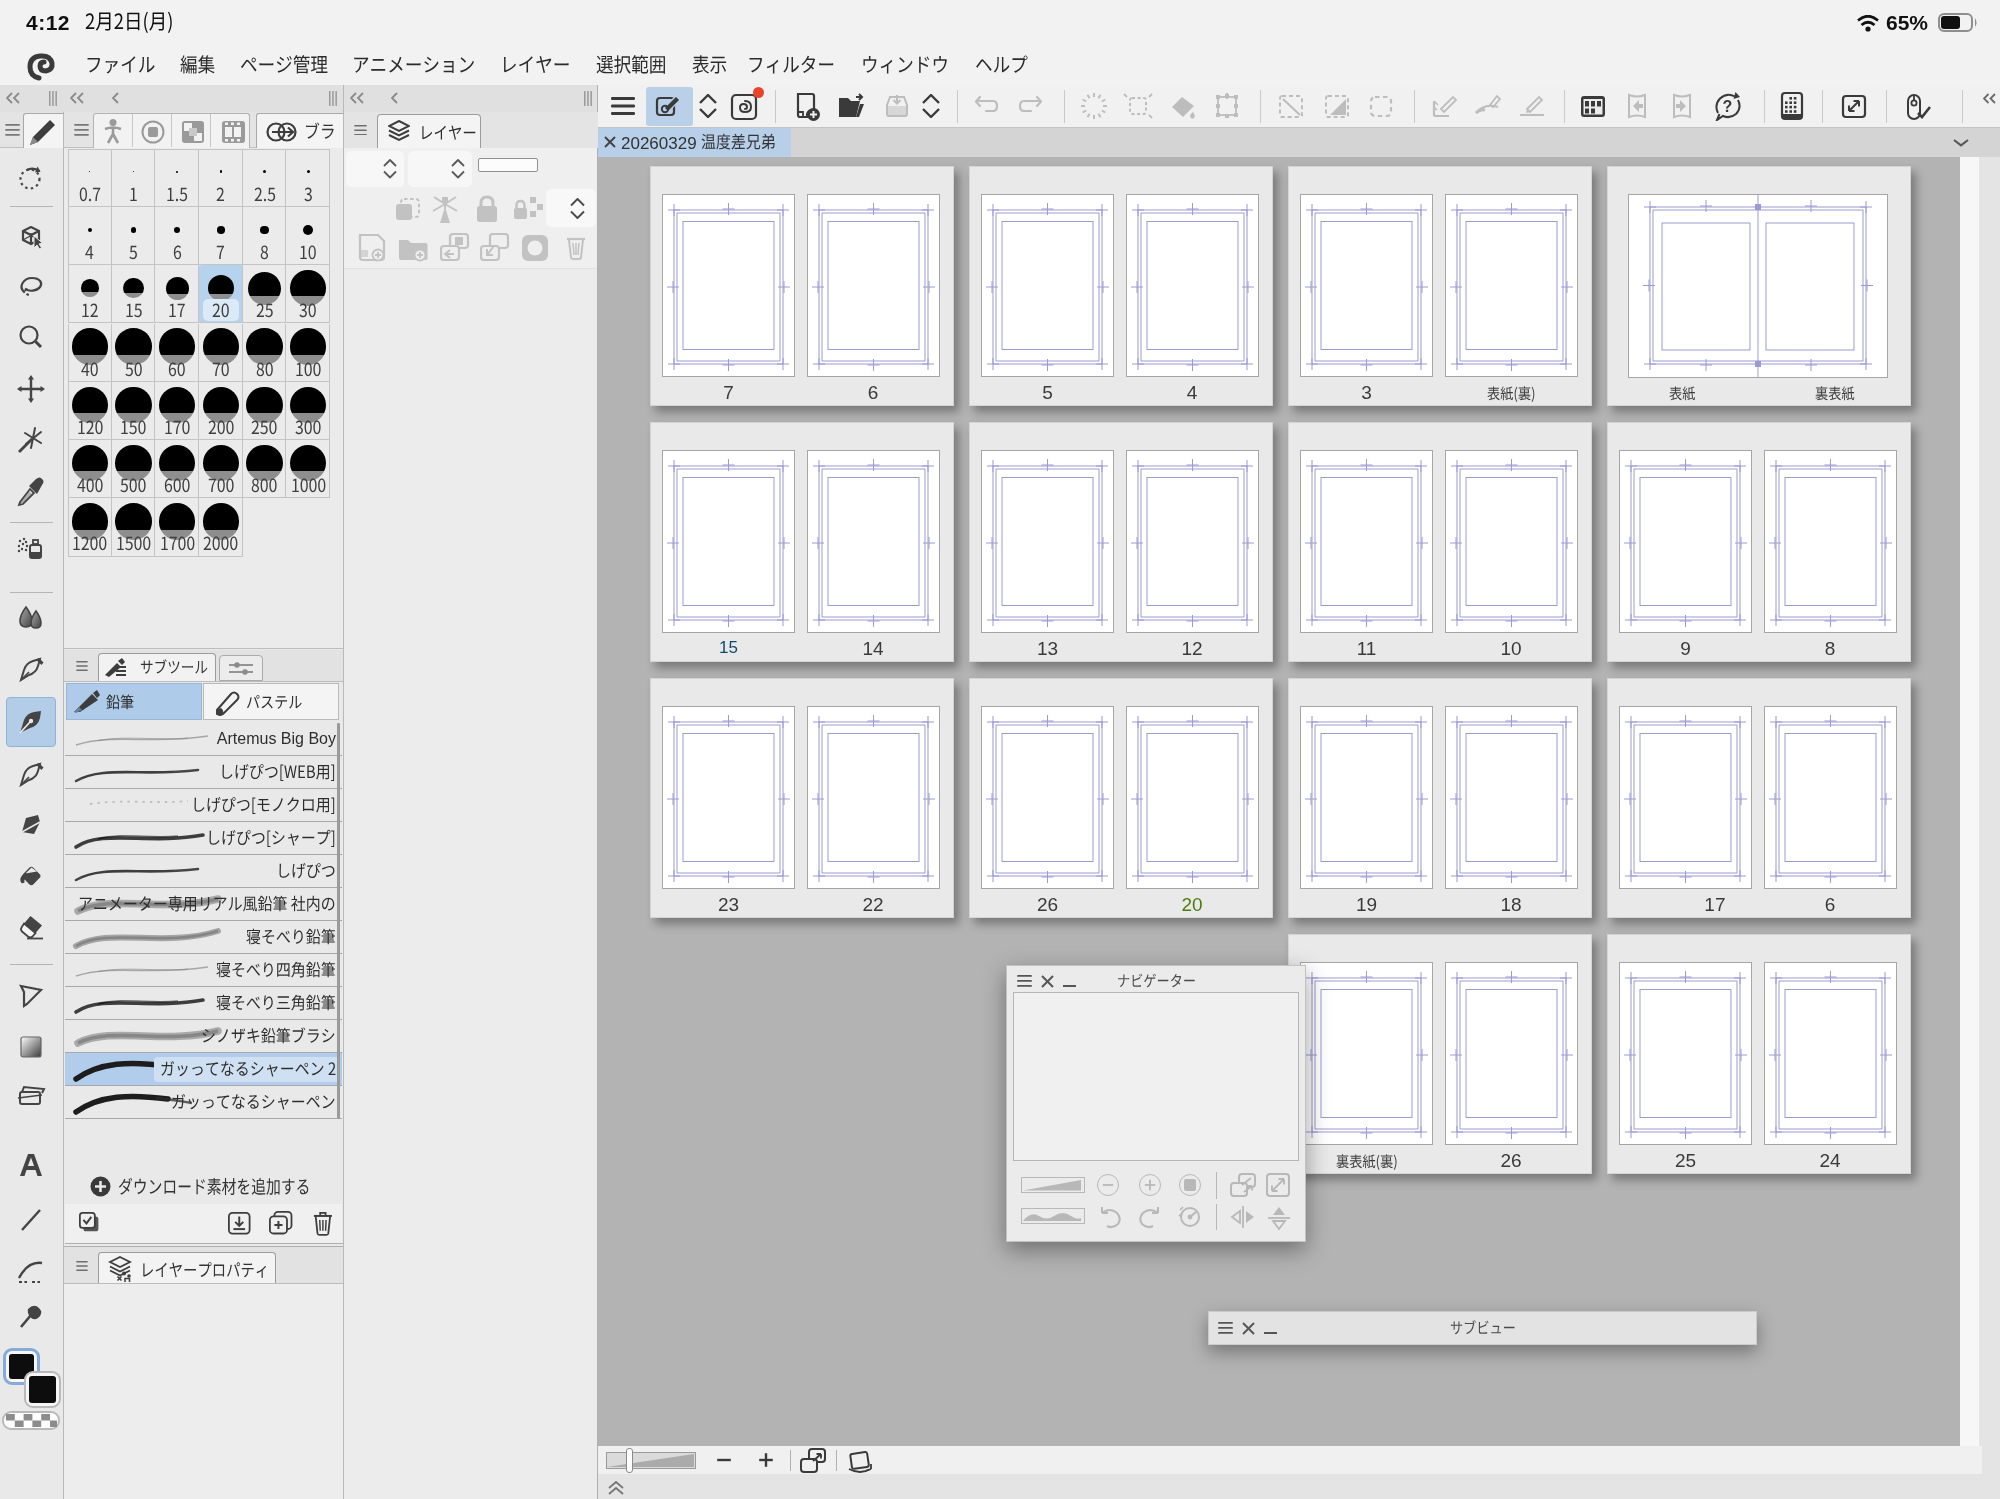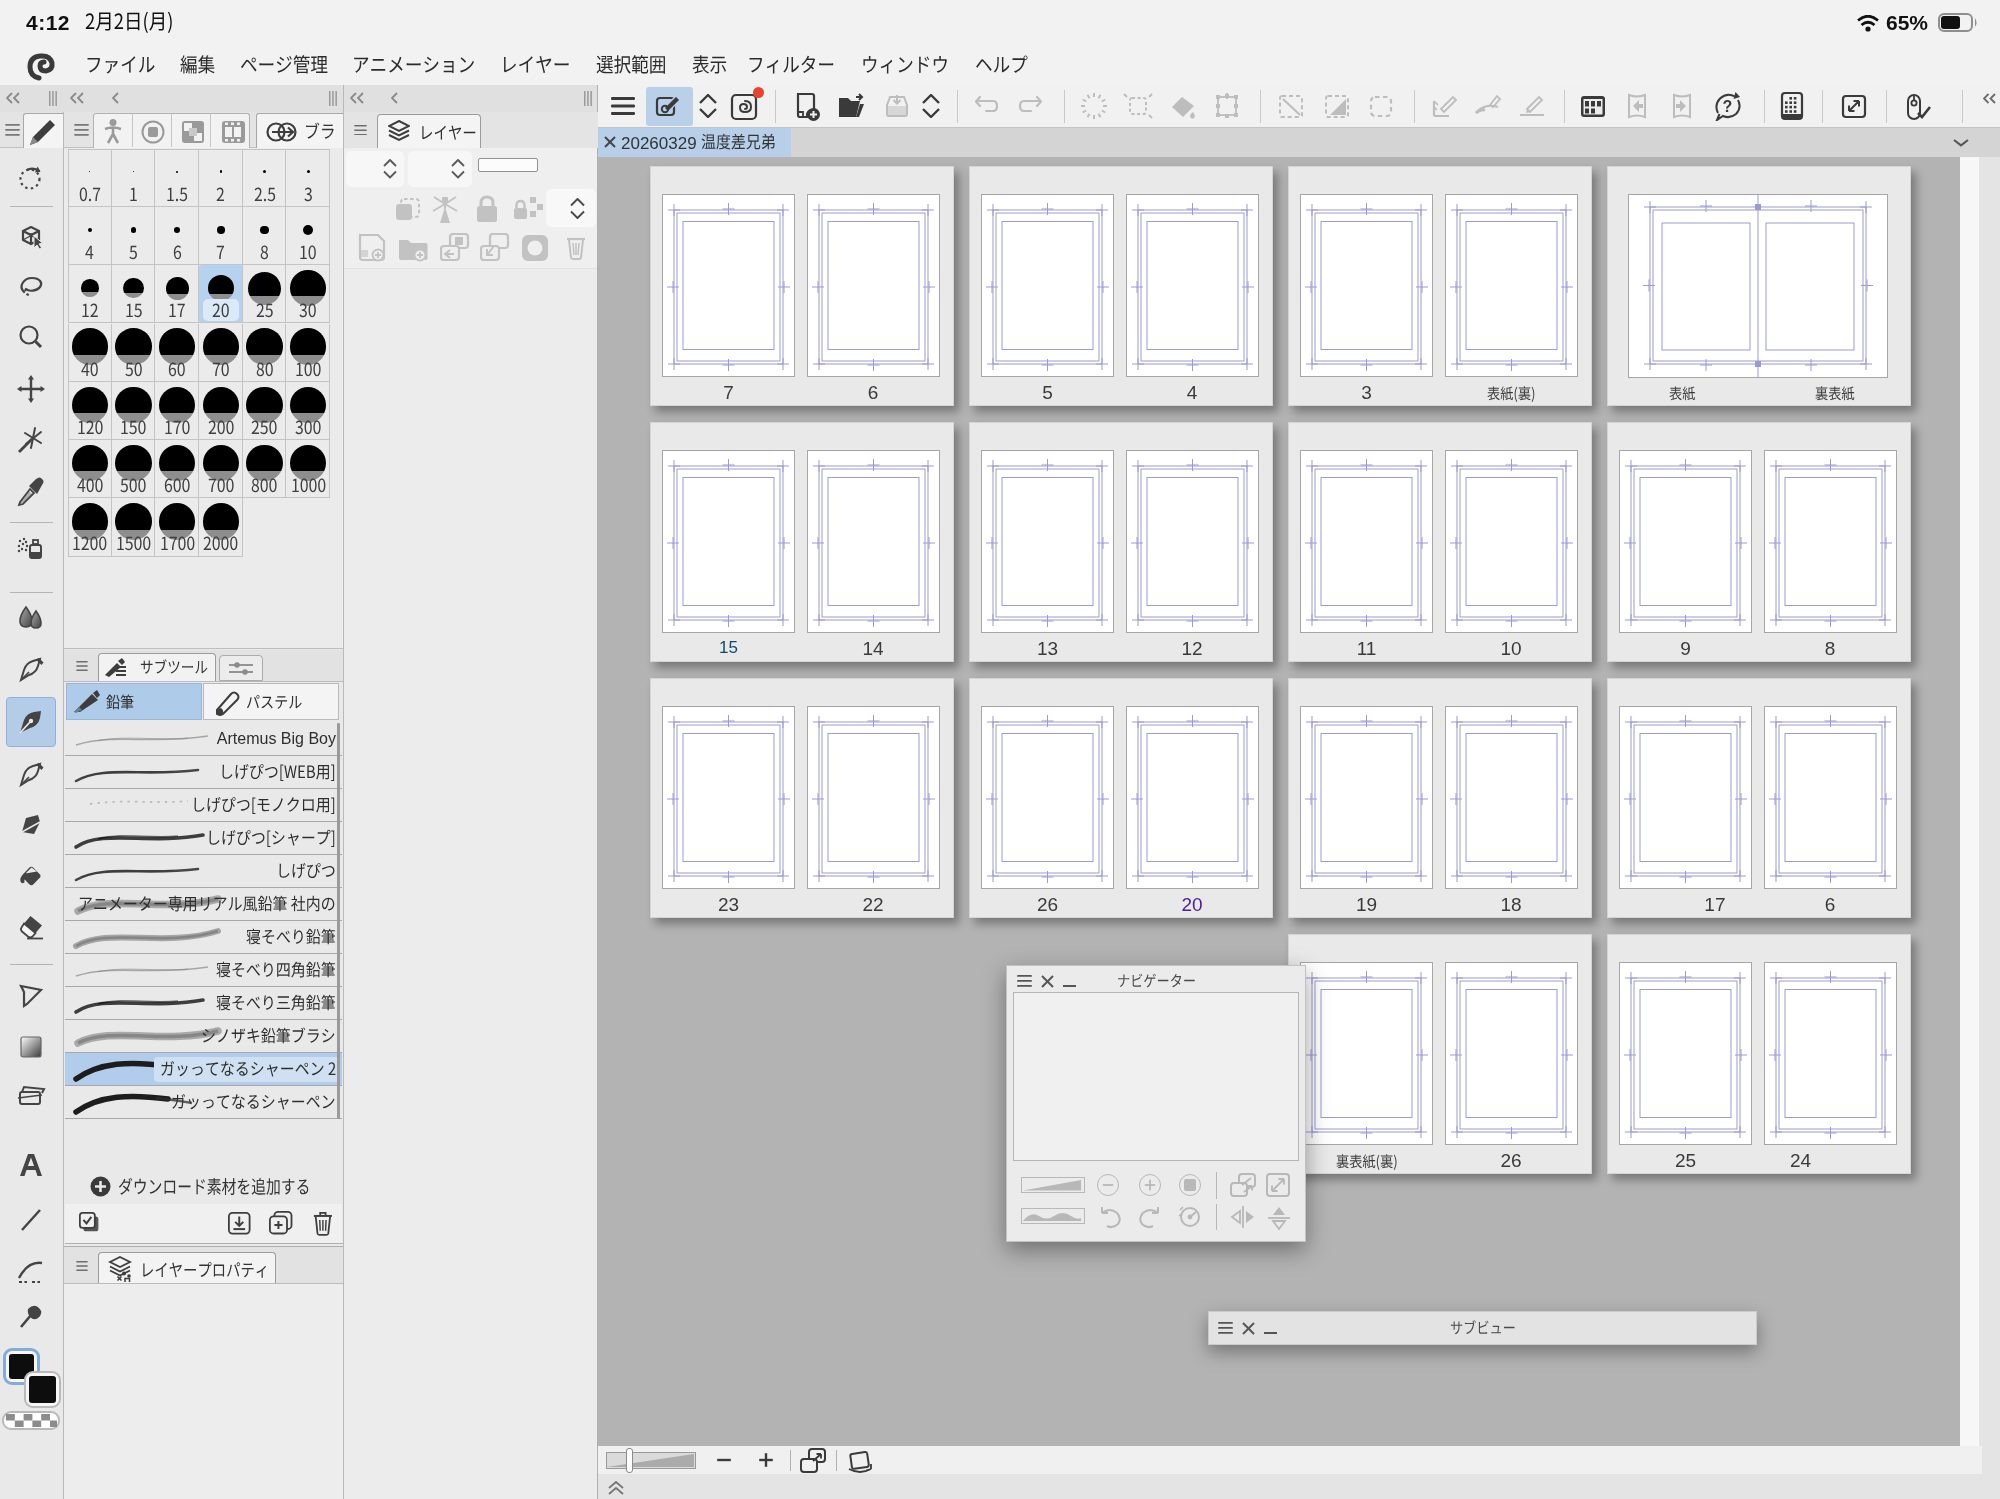--- a/index.html
+++ b/index.html
@@ -1793,21 +1793,21 @@
     <line x1="121" y1="164" x2="121" y2="176" stroke="#9b9bd2" stroke-width="1" fill="none"></line>
     <line x1="60.5" y1="15" x2="72.5" y2="15" stroke="#9b9bd2" stroke-width="1" fill="none"></line>
     <line x1="66.5" y1="9" x2="66.5" y2="21" stroke="#9b9bd2" stroke-width="1" fill="none"></line>
     <line x1="60.5" y1="171" x2="72.5" y2="171" stroke="#9b9bd2" stroke-width="1" fill="none"></line>
     <line x1="66.5" y1="165" x2="66.5" y2="177" stroke="#9b9bd2" stroke-width="1" fill="none"></line>
     <line x1="5" y1="93.0" x2="17" y2="93.0" stroke="#9b9bd2" stroke-width="1" fill="none"></line>
     <line x1="11" y1="87.0" x2="11" y2="99.0" stroke="#9b9bd2" stroke-width="1" fill="none"></line>
     <line x1="116" y1="93.0" x2="128" y2="93.0" stroke="#9b9bd2" stroke-width="1" fill="none"></line>
     <line x1="122" y1="87.0" x2="122" y2="99.0" stroke="#9b9bd2" stroke-width="1" fill="none"></line>
   </svg>
-<div style="position:absolute;left:1152.0px;top:894.0px;width:80px;text-align:center;font-size:19px;color:#4c1d95">20</div>
+<div style="position:absolute;left:1152.0px;top:894.0px;width:80px;text-align:center;font-size:19px;color:#4d7c0f">20</div>
 <div style="position:absolute;left:1288px;top:678px;width:304px;height:240px;background:#e9e9e9;border:1px solid #d4d4d4;box-sizing:border-box;box-shadow:5px 6px 9px rgba(0,0,0,0.33);"></div>
 <div style="position:absolute;left:1300px;top:706px;width:133px;height:183px;background:#fff;border:1px solid #a6a6a6;box-sizing:border-box;"></div>
 <svg style="position:absolute;left:1300.0px;top:706.0px;" width="133" height="183" viewBox="0 0 133 183">
     <rect x="12" y="16" width="109" height="154" stroke="#9b9bd2" stroke-width="1" fill="none"></rect>
     <rect x="15" y="19" width="103" height="148" stroke="#9b9bd2" stroke-width="1" fill="none"></rect>
     <rect x="21" y="27.5" width="91" height="128" stroke="#9b9bd2" stroke-width="1" fill="none"></rect>
     <line x1="6" y1="16" x2="18" y2="16" stroke="#9b9bd2" stroke-width="1" fill="none"></line>
     <line x1="12" y1="10" x2="12" y2="22" stroke="#9b9bd2" stroke-width="1" fill="none"></line>
     <line x1="115" y1="16" x2="127" y2="16" stroke="#9b9bd2" stroke-width="1" fill="none"></line>
     <line x1="121" y1="10" x2="121" y2="22" stroke="#9b9bd2" stroke-width="1" fill="none"></line>
@@ -1990,21 +1990,21 @@
     <line x1="121" y1="164" x2="121" y2="176" stroke="#9b9bd2" stroke-width="1" fill="none"></line>
     <line x1="60.5" y1="15" x2="72.5" y2="15" stroke="#9b9bd2" stroke-width="1" fill="none"></line>
     <line x1="66.5" y1="9" x2="66.5" y2="21" stroke="#9b9bd2" stroke-width="1" fill="none"></line>
     <line x1="60.5" y1="171" x2="72.5" y2="171" stroke="#9b9bd2" stroke-width="1" fill="none"></line>
     <line x1="66.5" y1="165" x2="66.5" y2="177" stroke="#9b9bd2" stroke-width="1" fill="none"></line>
     <line x1="5" y1="93.0" x2="17" y2="93.0" stroke="#9b9bd2" stroke-width="1" fill="none"></line>
     <line x1="11" y1="87.0" x2="11" y2="99.0" stroke="#9b9bd2" stroke-width="1" fill="none"></line>
     <line x1="116" y1="93.0" x2="128" y2="93.0" stroke="#9b9bd2" stroke-width="1" fill="none"></line>
     <line x1="122" y1="87.0" x2="122" y2="99.0" stroke="#9b9bd2" stroke-width="1" fill="none"></line>
   </svg>
-<div style="position:absolute;left:1790.0px;top:1150.0px;width:80px;text-align:left;font-size:19px;color:#3a3a3a">24</div>
+<div style="position:absolute;left:1790.0px;top:1150.0px;width:80px;text-align:center;font-size:19px;color:#3a3a3a">24</div>
 <div style="position:absolute;left:598px;top:1446px;width:1384px;height:28px;background:#f0f0f0;"></div>
 <div style="position:absolute;left:606px;top:1452px;width:90px;height:17px;background:#dadada;border:1px solid #9a9a9a;box-sizing:border-box;"></div>
 <svg style="position:absolute;left:606.0px;top:1452.0px;" width="90" height="17" viewBox="0 0 90 17">
     <path d="M1 15 L88 15 L88 2 Z" fill="#ababab"></path>
   </svg>
 <div style="position:absolute;left:626px;top:1448px;width:7px;height:25px;background:#fdfdfd;border:1px solid #8a8a8a;box-sizing:border-box;border-radius:3px;"></div>
 <svg style="position:absolute;left:715.0px;top:1451.0px;" width="18" height="18" viewBox="0 0 18 18">
     <line x1="2.2" y1="9" x2="15.8" y2="9" stroke="#3a3a3a" stroke-width="2.4"></line>
   </svg>
 <svg style="position:absolute;left:757.0px;top:1451.0px;" width="18" height="18" viewBox="0 0 18 18">

